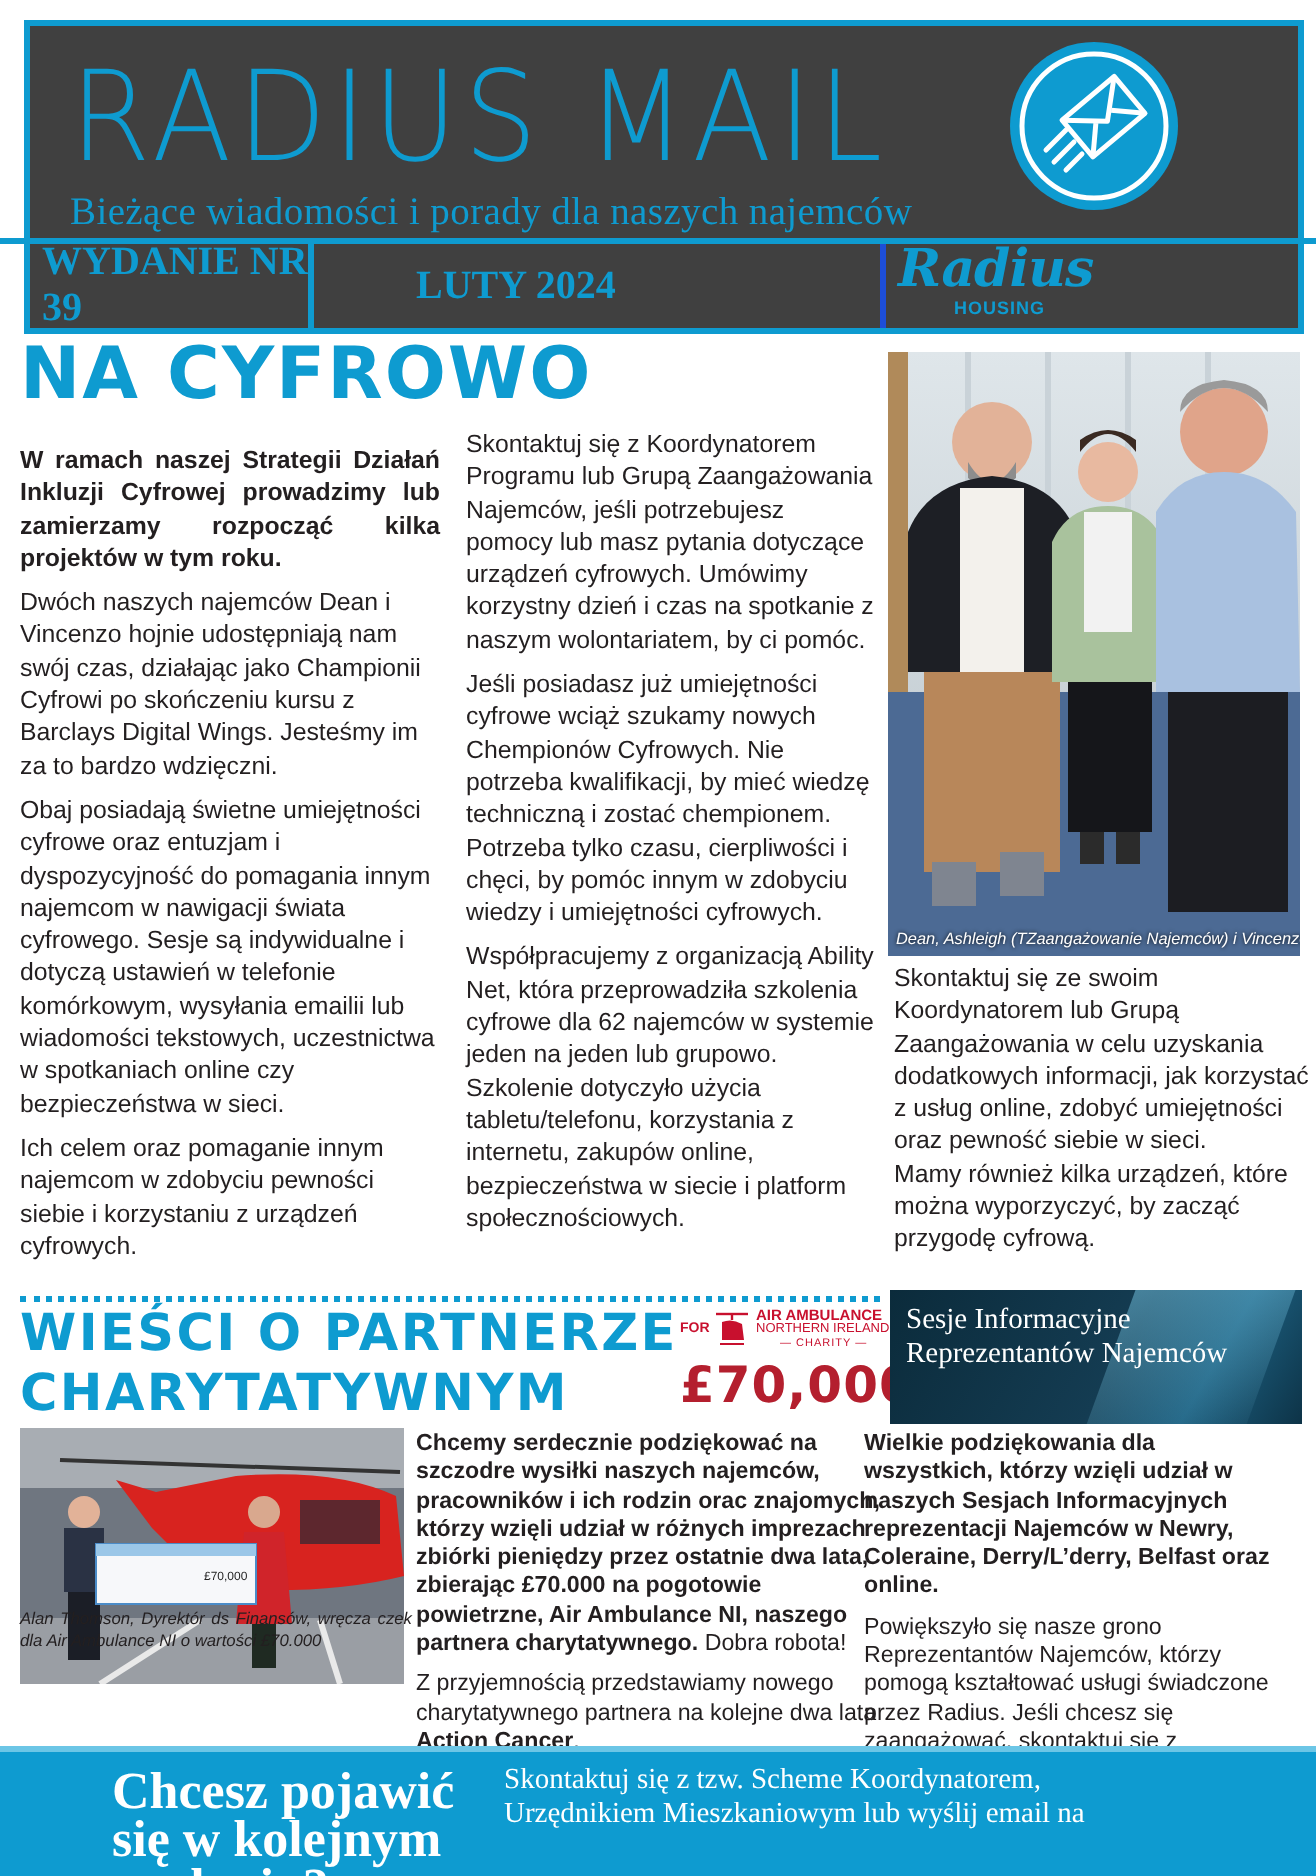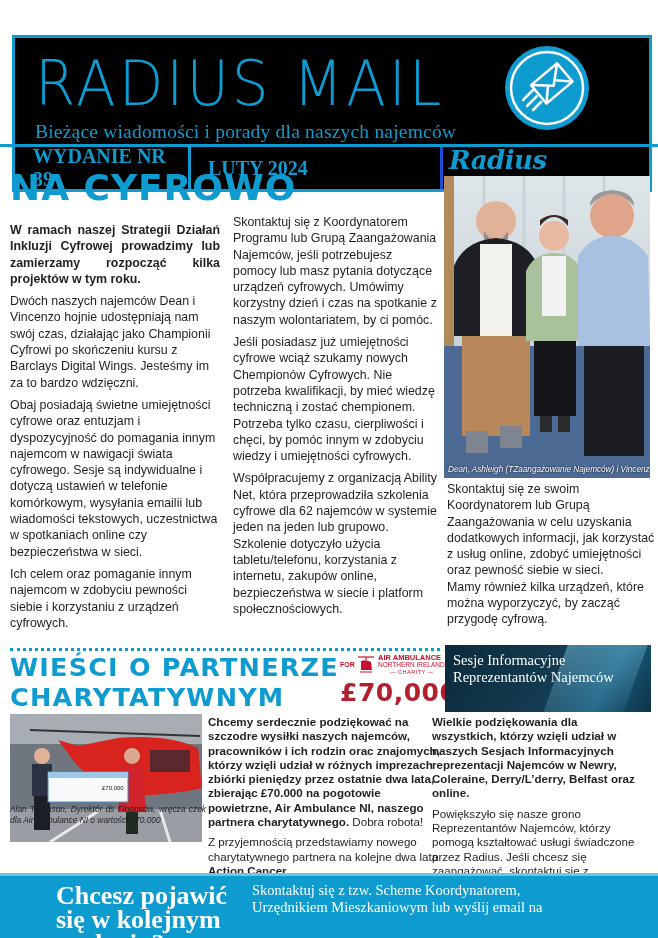--- a/index.html
+++ b/index.html
@@ -2,21 +2,21 @@
 <html><head>
 <meta charset="utf-8">
 <style>
   * { box-sizing: border-box; margin: 0; padding: 0; }
   html, body { width: 658px; height: 938px; background: #ffffff; overflow: hidden; }
   body { position: relative; font-family: "Liberation Sans", sans-serif; color: #231f20; }
 
   
   .masthead {
     position: absolute; left: 12px; top: 10px; width: 640px; height: 157px;
-    border: 3px solid #0e9bd0; background: #000000; margin-top: 25px;
+    border: 3px solid #0e9bd0; background: #404040;
   }
   .mast-title {
     position: absolute; left: 20px; top: 14px;
     font-family: "DejaVu Sans", sans-serif; font-weight: 300;
     font-size: 58px; letter-spacing: 3px; color: #0e9bd0; line-height: 1;
     transform: scaleY(1.08); transform-origin: left top;
   }
   .mast-sub {
     position: absolute; left: 20px; top: 83px;
     font-family: "Liberation Serif", serif; font-size: 19.5px; color: #0e9bd0;
@@ -29,21 +29,21 @@
     position: absolute; left: -15px; top: 106px; width: 666px; height: 3px; background: #0e9bd0;
   }
   .mast-row {
     position: absolute; left: 0; top: 109px; width: 634px; height: 42px;
   }
   .mast-cell {
     position: absolute; top: 0; height: 42px;
     display: flex; align-items: center;
     font-family: "Liberation Serif", serif; font-weight: bold; font-size: 20px; color: #0e9bd0;
   }
-  .mast-cell.c1 { left: 0; width: 176px; padding-left: 18px; border-right: 3px solid #0e9bd0; }
+  .mast-cell.c1 { left: 0; width: 142px; padding-left: 6px; border-right: 3px solid #0e9bd0; }
   .mast-cell.c2 { left: 170px; width: 258px; padding-left: 23px; border-right: 3px solid #1d4ed8; }
   .mast-cell.c3 { left: 428px; width: 206px; justify-content: flex-start; }
   .radius-logo { position: relative; width: 110px; height: 40px; }
   .radius-logo .rl-word {
     position: absolute; left: 6px; top: -3px;
     font-family: "DejaVu Serif", serif; font-style: italic; font-weight: bold;
     font-size: 26px; color: #0e9bd0; letter-spacing: -0.5px;
   }
   .radius-logo .rl-sub {
     position: absolute; left: 34px; top: 26px;

